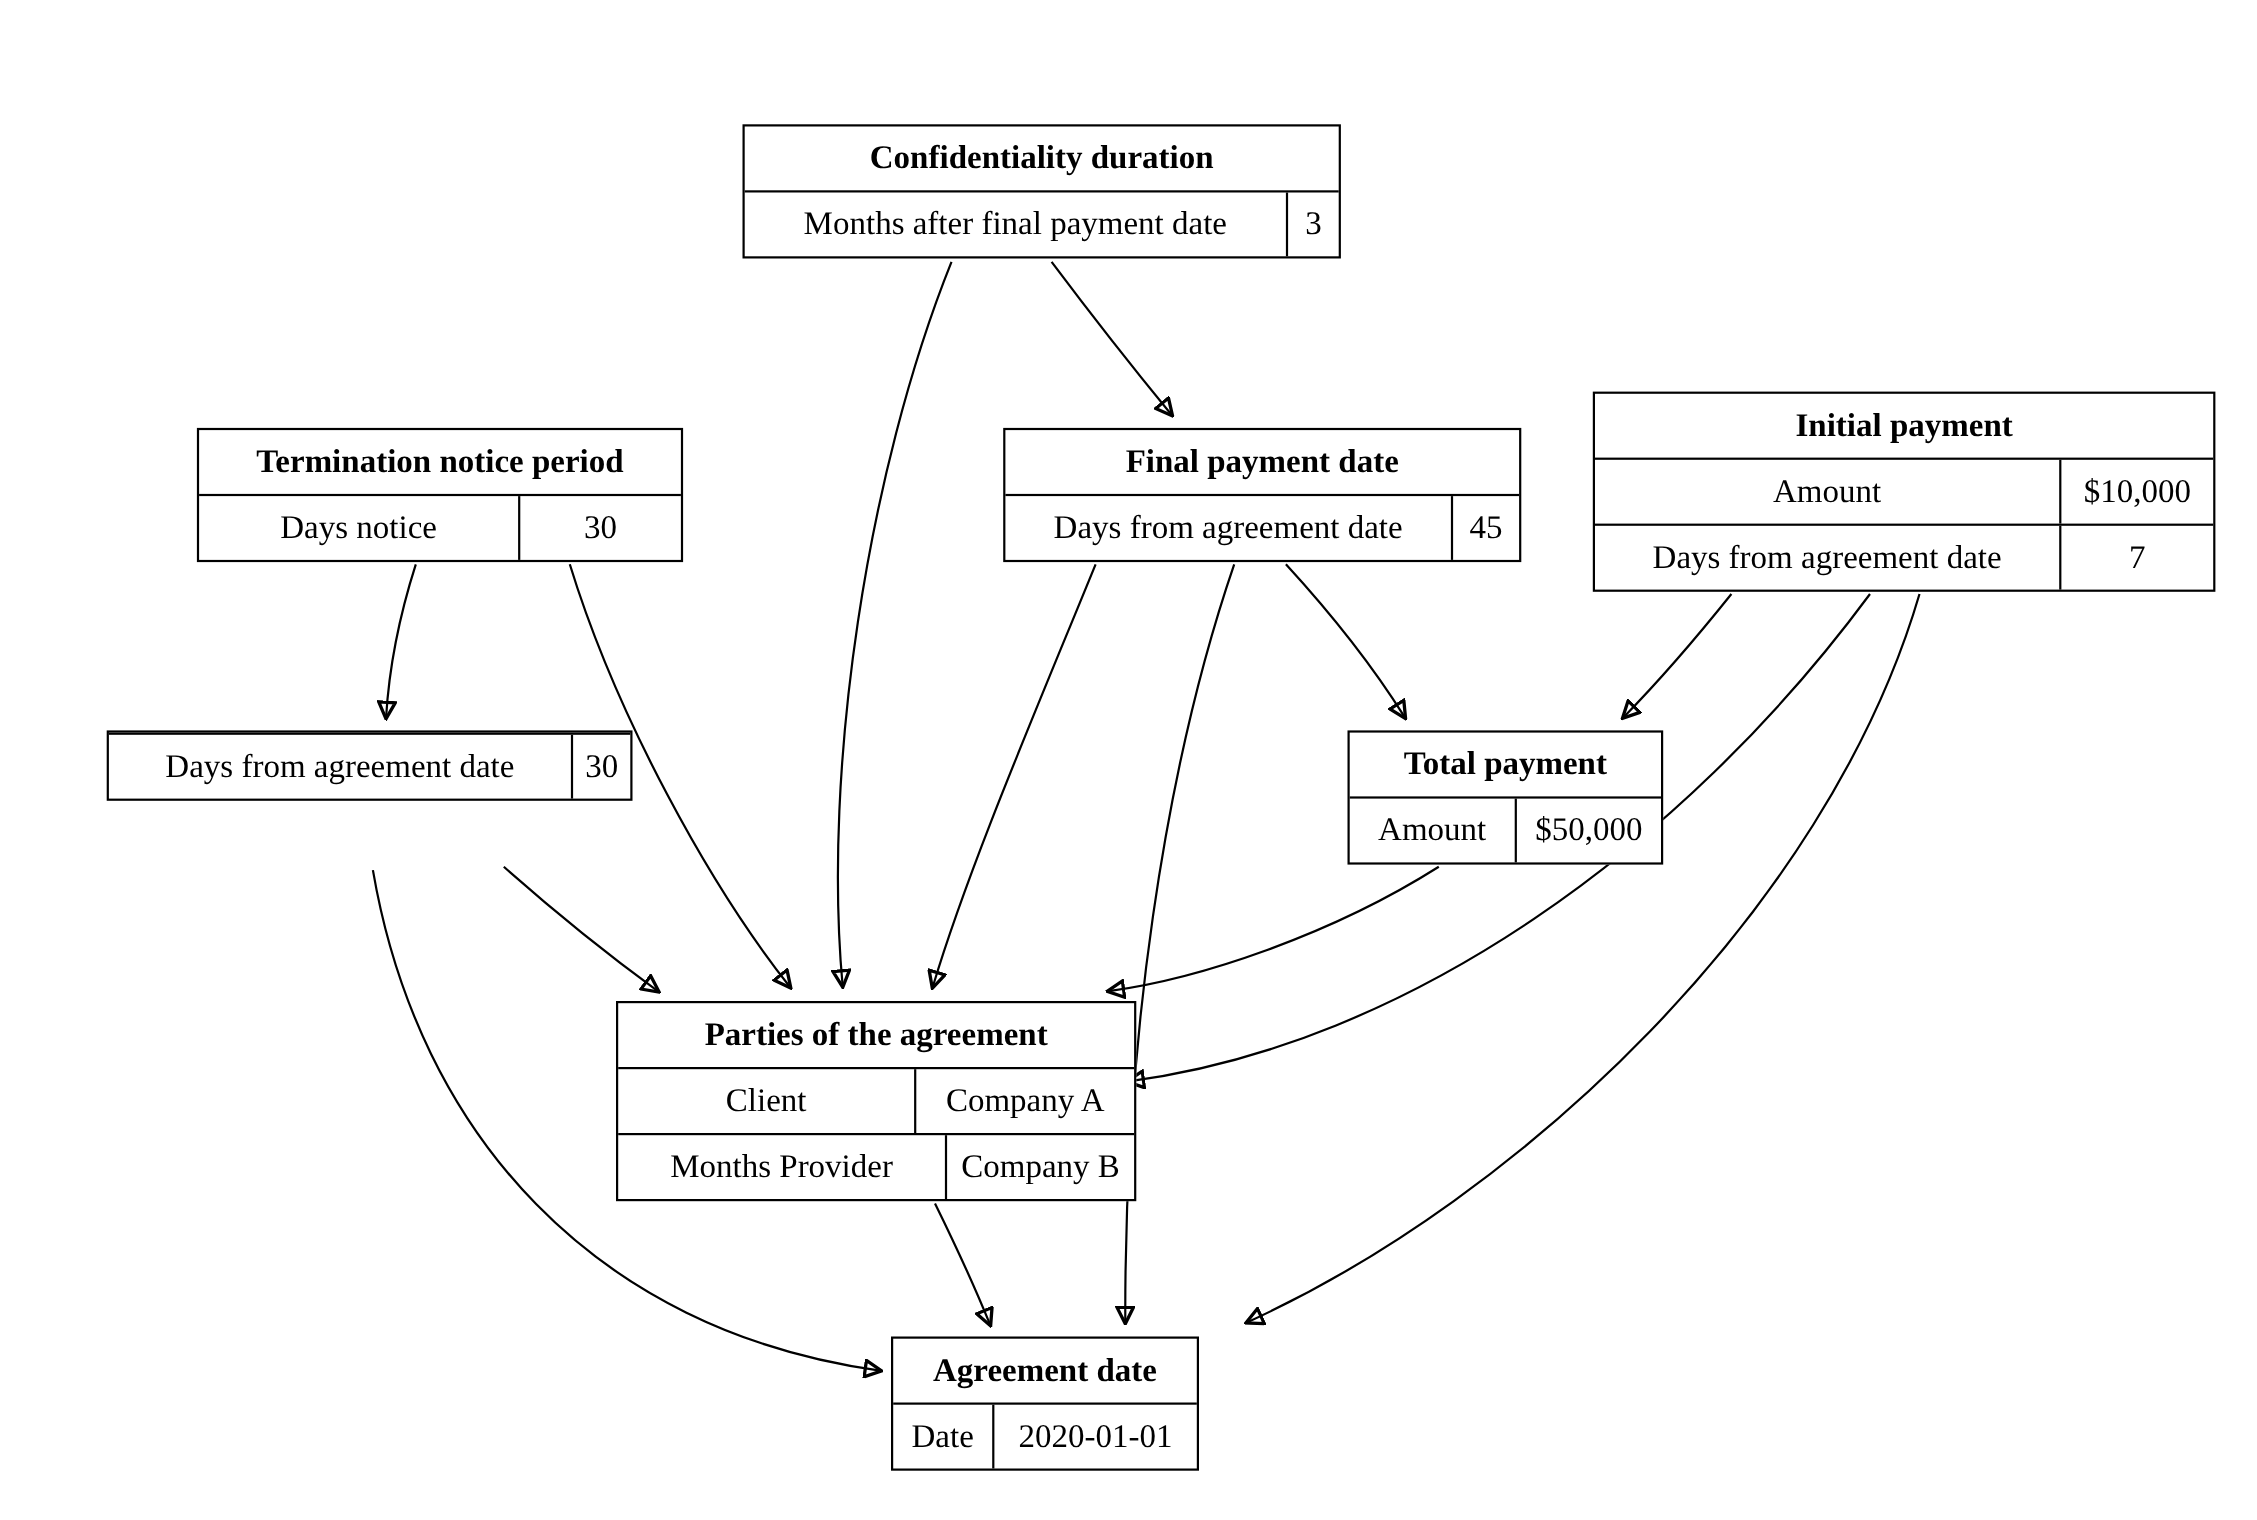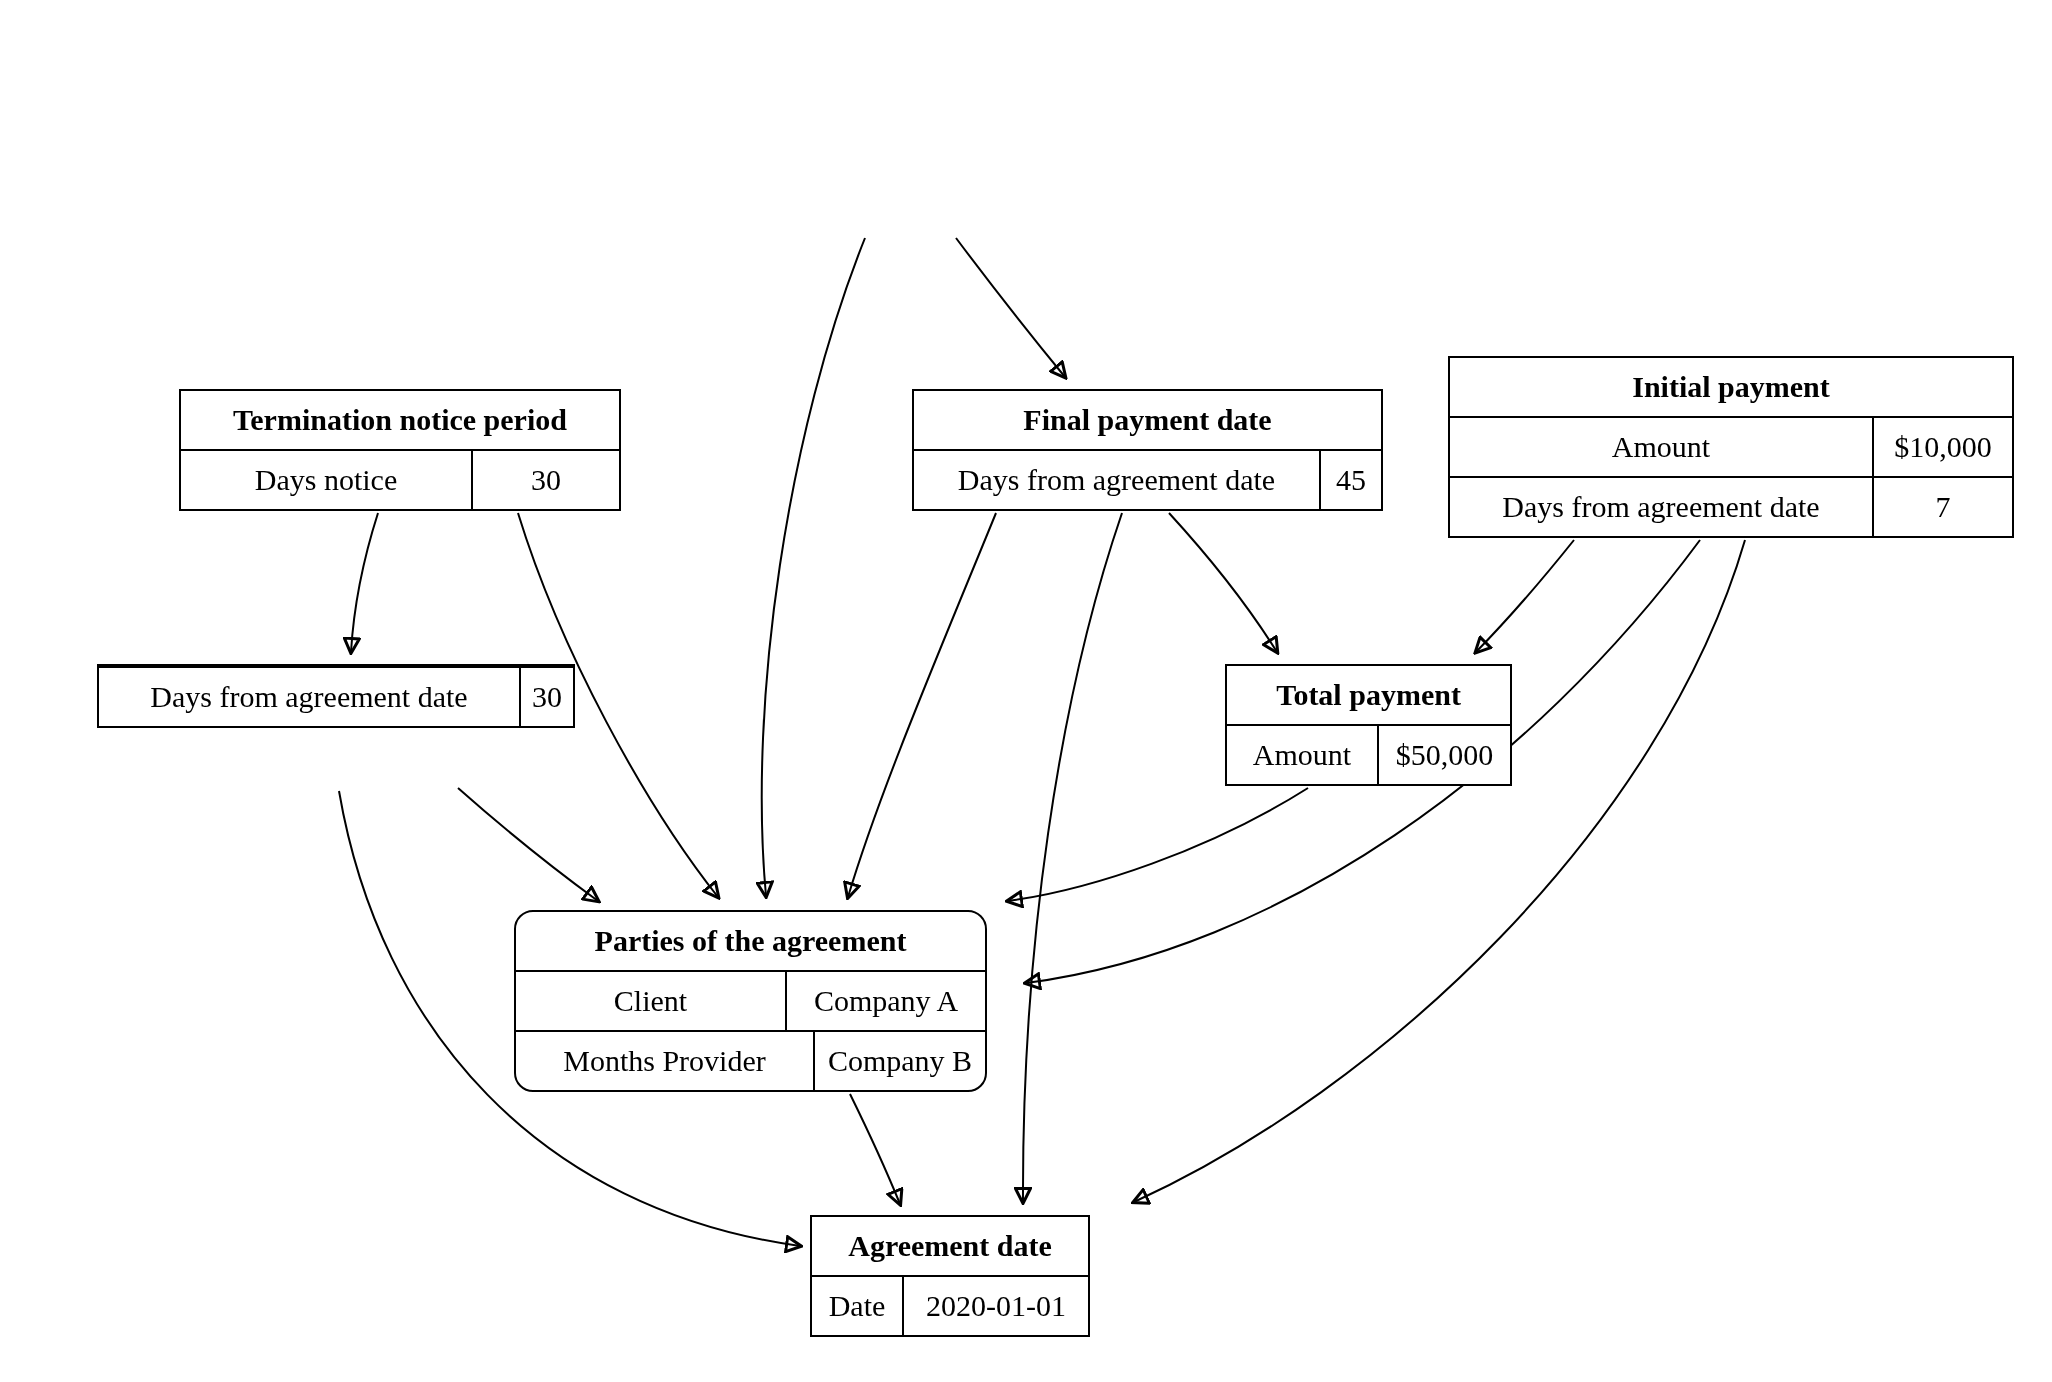--- a/index.html
+++ b/index.html
@@ -82,20 +82,27 @@
     <path d="M 1122 513 C 1058 700, 1022 950, 1023 1202" marker-end="url(#arrow)"></path>
     <path d="M 1574 540 Q 1522 605 1476 652" marker-end="url(#arrow)"></path>
     <path d="M 1700 540 C 1530 770, 1280 950, 1026 983" marker-end="url(#arrow)"></path>
     <path d="M 1745 540 C 1660 830, 1380 1090, 1134 1202" marker-end="url(#arrow)"></path>
     <path d="M 458 788 Q 528 850 598 901" marker-end="url(#arrow)"></path>
     <path d="M 339 791 C 380 1030, 540 1210, 800 1246" marker-end="url(#arrow)"></path>
     <path d="M 1308 788 C 1210 850, 1090 890, 1008 901" marker-end="url(#arrow)"></path>
     <path d="M 850 1094 Q 880 1155 900 1204" marker-end="url(#arrow)"></path>
   </svg>
 
+  <div class="node" style="left:675px; top:113px; width:540px;">
+    <div class="node-title">Confidentiality duration</div>
+    <div class="node-row">
+      <div class="cell label">Months after final payment date</div>
+      <div class="cell value" style="width:48px;">3</div>
+    </div>
+  </div>
 
   <div class="node" style="left:179px; top:389px; width:438px;">
     <div class="node-title">Termination notice period</div>
     <div class="node-row">
       <div class="cell label">Days notice</div>
       <div class="cell value" style="width:148px;">30</div>
     </div>
   </div>
 
   <div class="node" style="left:912px; top:389px; width:467px;">
@@ -126,21 +133,21 @@
   </div>
 
   <div class="node" style="left:1225px; top:664px; width:283px;">
     <div class="node-title">Total payment</div>
     <div class="node-row">
       <div class="cell label">Amount</div>
       <div class="cell value" style="width:133px;">$50,000</div>
     </div>
   </div>
 
-  <div class="node" style="left:514px; top:910px; width:469px;border-radius:19px;">
+  <div class="node" style="left:560px; top:910px; width:469px;">
     <div class="node-title">Parties of the agreement</div>
     <div class="node-row">
       <div class="cell label">Client</div>
       <div class="cell value" style="width:200px;">Company A</div>
     </div>
     <div class="node-row">
       <div class="cell label">Months Provider</div>
       <div class="cell value" style="width:172px;">Company B</div>
     </div>
   </div>

